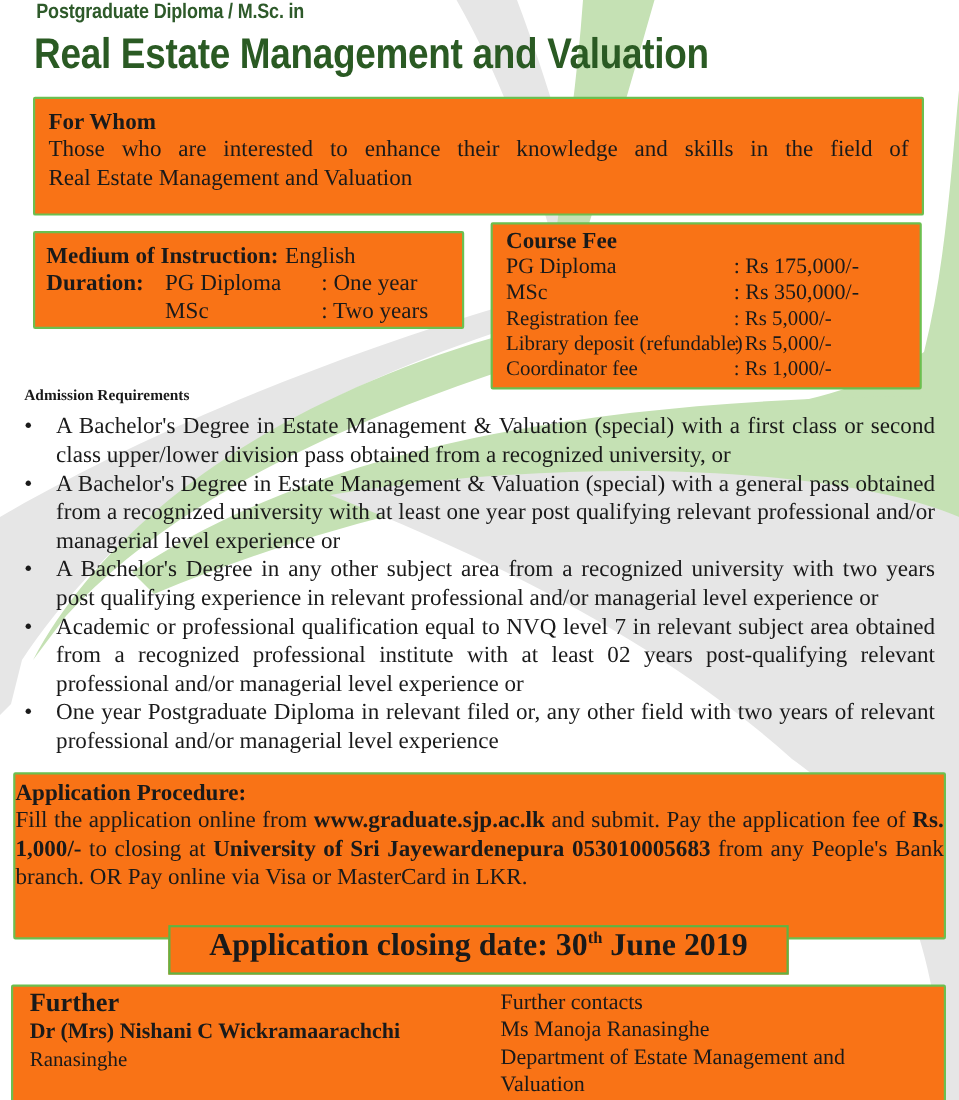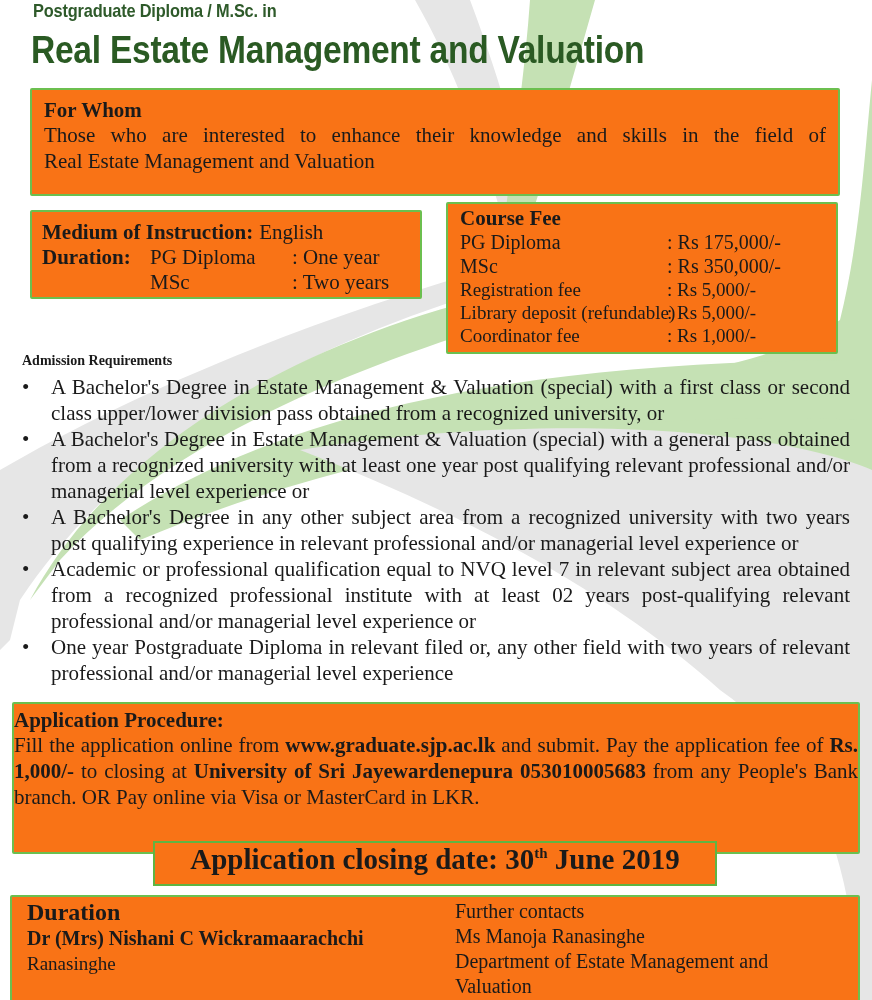--- a/index.html
+++ b/index.html
@@ -149,21 +149,21 @@
   <div class="p"><span>Fill the application online from </span><b>www.graduate.sjp.ac.lk</b><span> and submit. Pay the application fee of </span><b>Rs. 1,000/-</b><span> to closing at </span><b>University of Sri Jayewardenepura</b><span> </span><b>053010005683</b><span> from any People's Bank branch. OR Pay online via Visa or MasterCard in LKR.</span></div>
 </div>
 
 <div class="box box-closing">
   <span class="closing-text"><span>Application closing date: 30</span><sup>th</sup><span> June 2019</span></span>
 </div>
 
 <div class="box box-contact">
   <div class="contact-grid">
     <div class="contact-left">
-      <div class="c-head">Duration</div>
+      <div class="c-head">Further</div>
       <div class="c-name">Dr (Mrs) Nishani C Wickramaarachchi</div>
       <div class="c-line sm">Ranasinghe</div>
     </div>
     <div class="contact-right">
       <div class="c-line">Further contacts</div>
       <div class="c-line">Ms Manoja Ranasinghe</div>
       <div class="c-line">Department of Estate Management and</div>
       <div class="c-line">Valuation</div>
     </div>
   </div>

